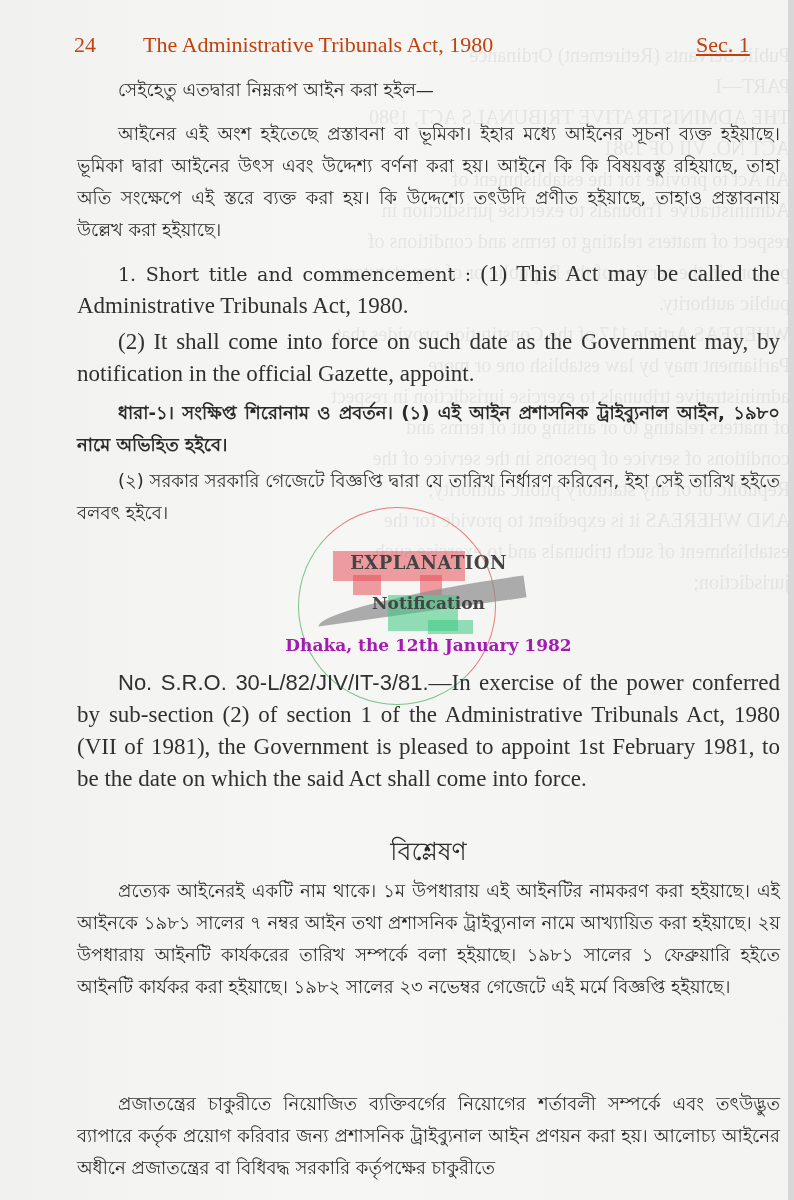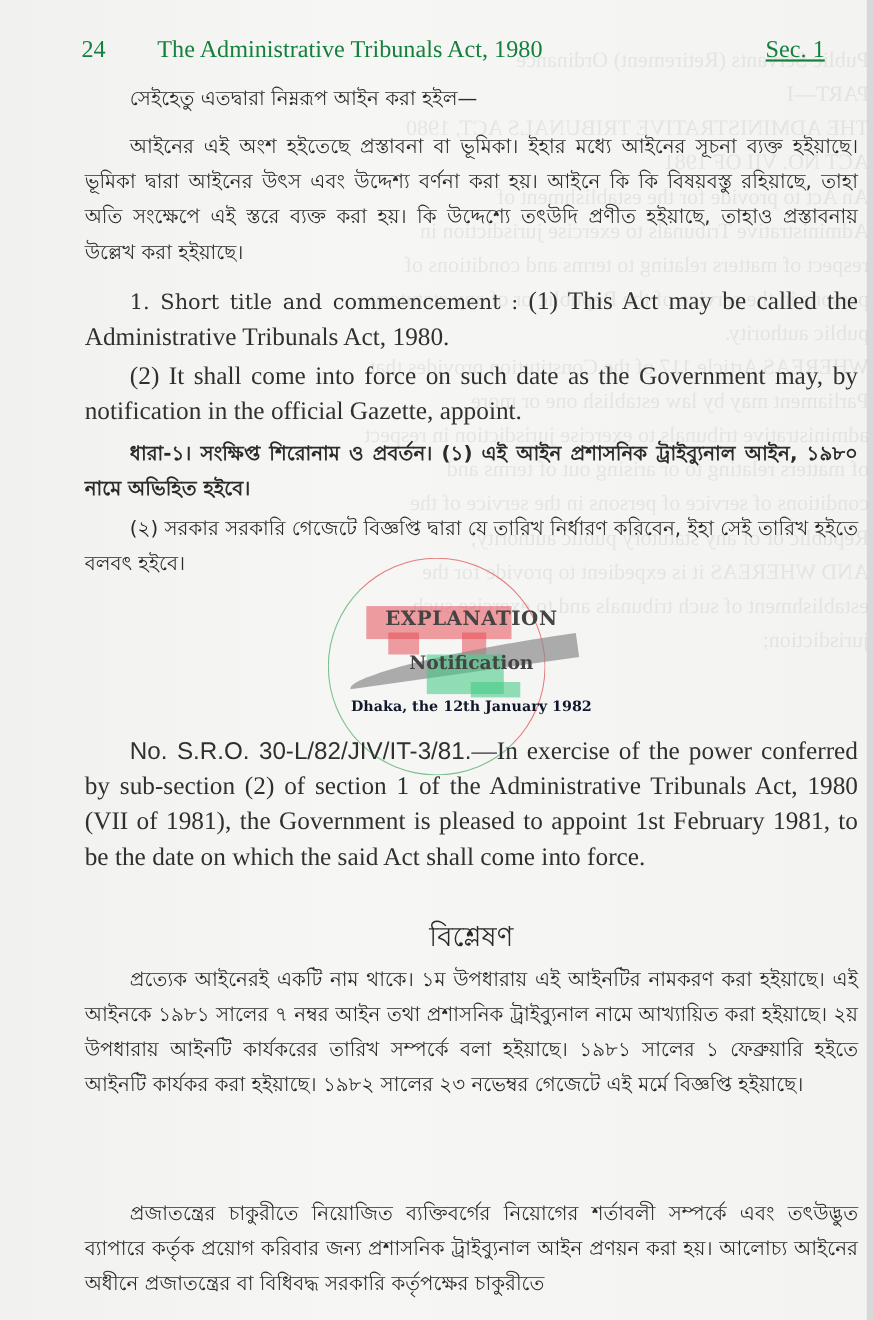--- a/index.html
+++ b/index.html
@@ -15,21 +15,21 @@
     }
     .bleed {
       position: absolute; left: 330px; top: 40px; width: 460px; height: 1120px;
       color: rgba(90,90,90,0.10);
       font-family: "Liberation Serif", serif; font-size: 20px; line-height: 31px;
       transform: scaleX(-1);
       overflow: hidden; pointer-events: none;
     }
     .header {
       position: absolute; top: 32px; left: 74px; right: 12px; height: 30px;
-      font-family: "Liberation Serif", serif; font-size: 22px; color: #15803d;
+      font-family: "Liberation Serif", serif; font-size: 22px; color: #c2410c;
     }
     .header .pg { position: absolute; left: 0; top: 0; }
     .header .title { position: absolute; left: 69px; top: 0; }
     .header .sec { position: absolute; left: 622px; top: 0; text-decoration: underline; }
     .edge { position: absolute; right: 0; top: 0; width: 6px; height: 1200px; background: #bdbdbd; opacity: 0.5; }
 
     .p {
       position: absolute; left: 77px; width: 703px;
       font-family: "DejaVu Sans", sans-serif; font-size: 18px; color: #2b2b2b;
       text-align: justify;
@@ -93,21 +93,21 @@
 <div class="watermark"></div>
 <div class="wm-red"></div>
 <div class="wm-red2"></div>
 <div class="wm-red3"></div>
 <div class="wm-swoosh"></div>
 <div class="wm-green"></div>
 <div class="wm-green2"></div>
 
 <div class="exp" style="top:552px; font-size:18px; letter-spacing:0.5px;">EXPLANATION</div>
 <div class="exp" style="top:593px; font-size:17px;">Notification</div>
-<div class="exp" style="top:635px; font-size:13px; color:#0f172a;">Dhaka, the 12th January 1982</div>
+<div class="exp" style="top:635px; font-size:17px; color:#a21caf;">Dhaka, the 12th January 1982</div>
 
 <div class="p en indent" style="top:667px;"><span class="bold" style="font-family:'Liberation Sans',sans-serif; font-size:22px;">No. S.R.O. 30-L/82/JIV/IT-3/81.</span><span>—In exercise of the power conferred by sub-section (2) of section 1 of the Administrative Tribunals Act, 1980 (VII of 1981), the Government is pleased to appoint 1st February 1981, to be the date on which the said Act shall come into force.</span></div>
 
 <div class="p bn center" style="top:836px; font-size:25px;">বিশ্লেষণ</div>
 
 <div class="p bn indent" style="top:875px;">প্রত্যেক আইনেরই একটি নাম থাকে। ১ম উপধারায় এই আইনটির নামকরণ করা হইয়াছে। এই আইনকে ১৯৮১ সালের ৭ নম্বর আইন তথা প্রশাসনিক ট্রাইব্যুনাল নামে আখ্যায়িত করা হইয়াছে। ২য় উপধারায় আইনটি কার্যকরের তারিখ সম্পর্কে বলা হইয়াছে। ১৯৮১ সালের ১ ফেব্রুয়ারি হইতে আইনটি কার্যকর করা হইয়াছে। ১৯৮২ সালের ২৩ নভেম্বর গেজেটে এই মর্মে বিজ্ঞপ্তি হইয়াছে।</div>
 
 <div class="p bn indent" style="top:1088px;">প্রজাতন্ত্রের চাকুরীতে নিয়োজিত ব্যক্তিবর্গের নিয়োগের শর্তাবলী সম্পর্কে এবং তৎউদ্ভুত ব্যাপারে কর্তৃক প্রয়োগ করিবার জন্য প্রশাসনিক ট্রাইব্যুনাল আইন প্রণয়ন করা হয়। আলোচ্য আইনের অধীনে প্রজাতন্ত্রের বা বিধিবদ্ধ সরকারি কর্তৃপক্ষের চাকুরীতে</div>
 
 </body></html>

